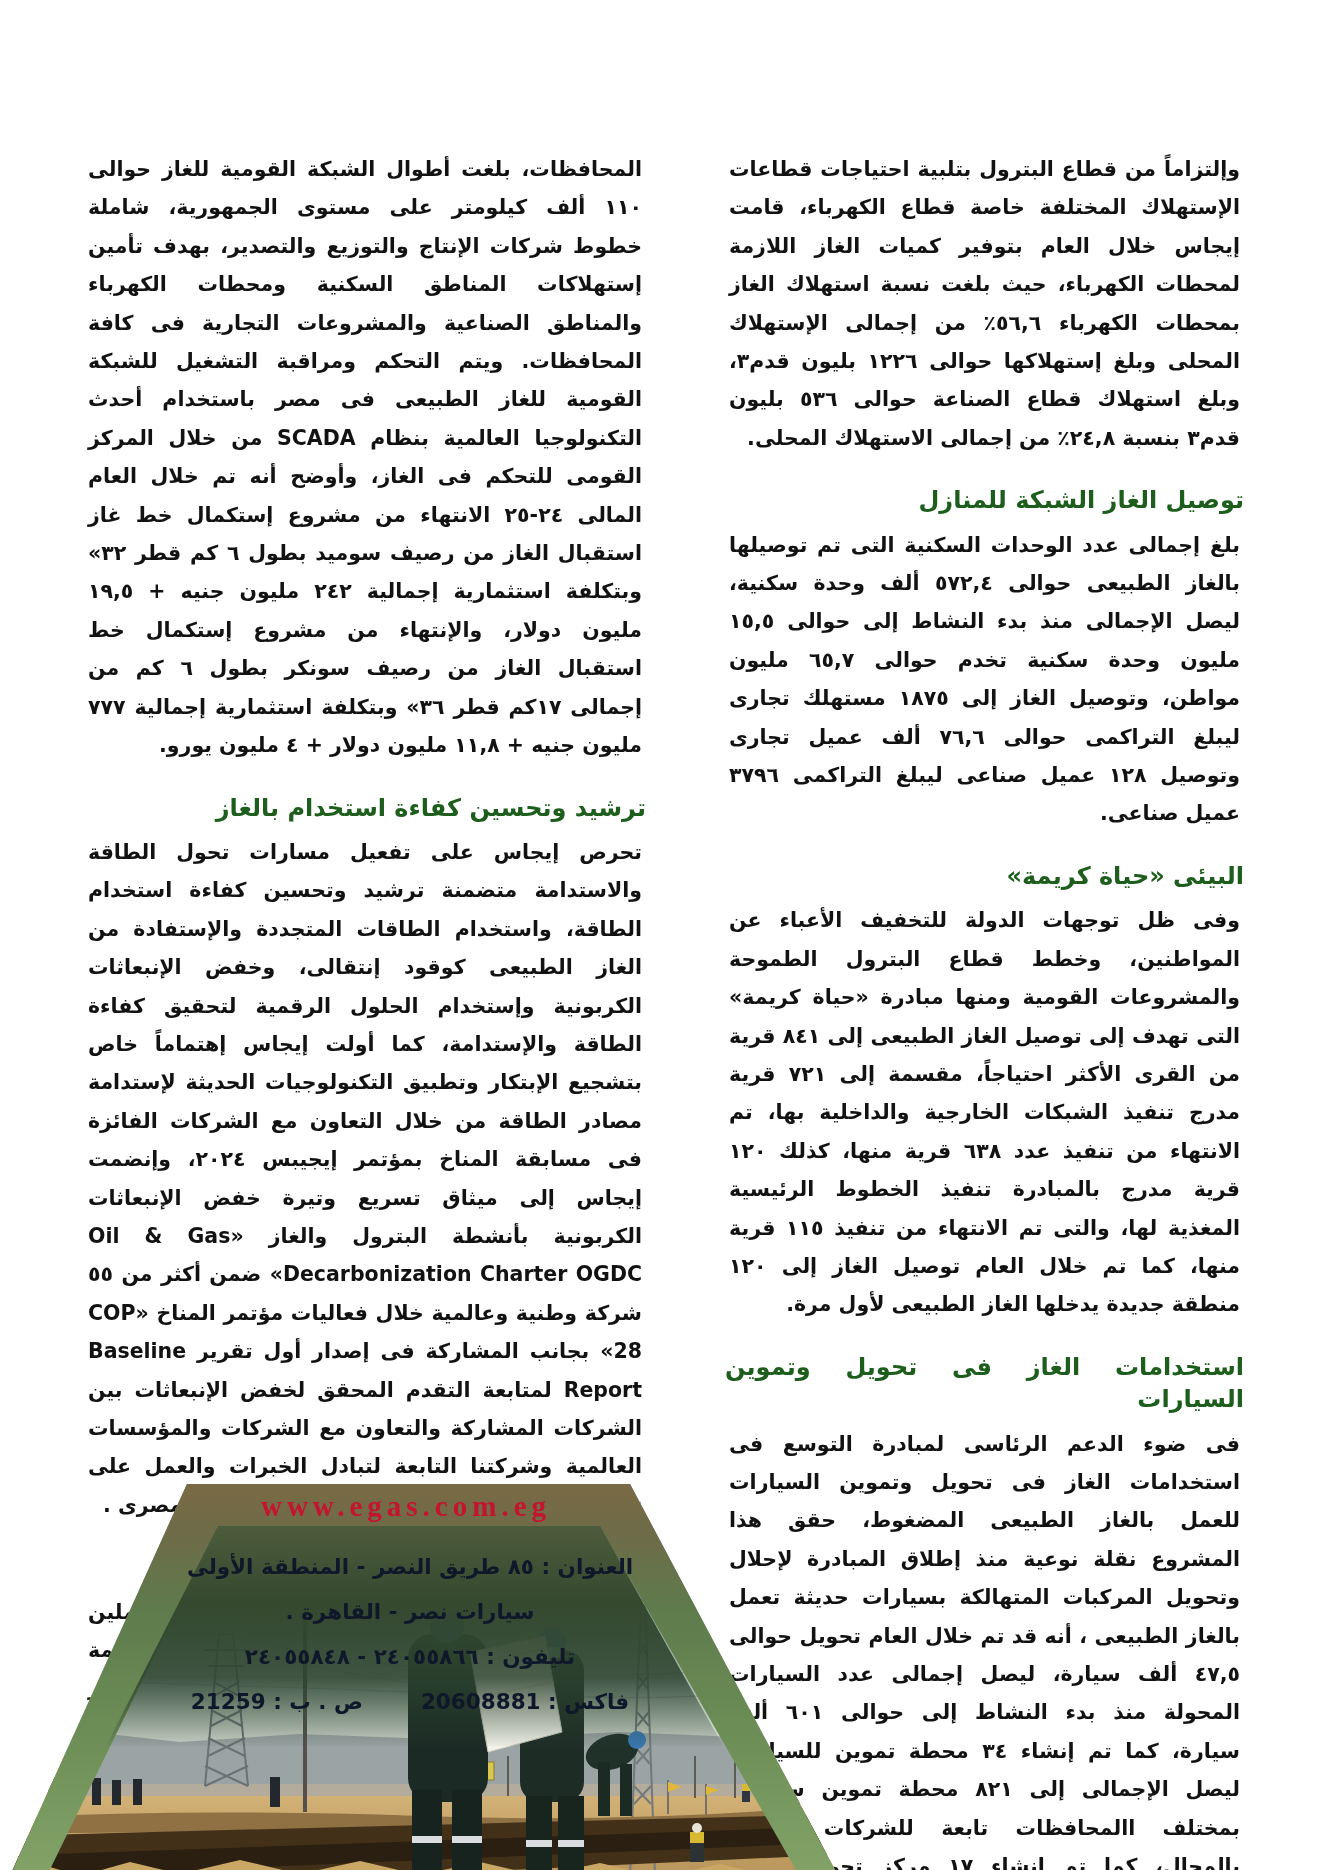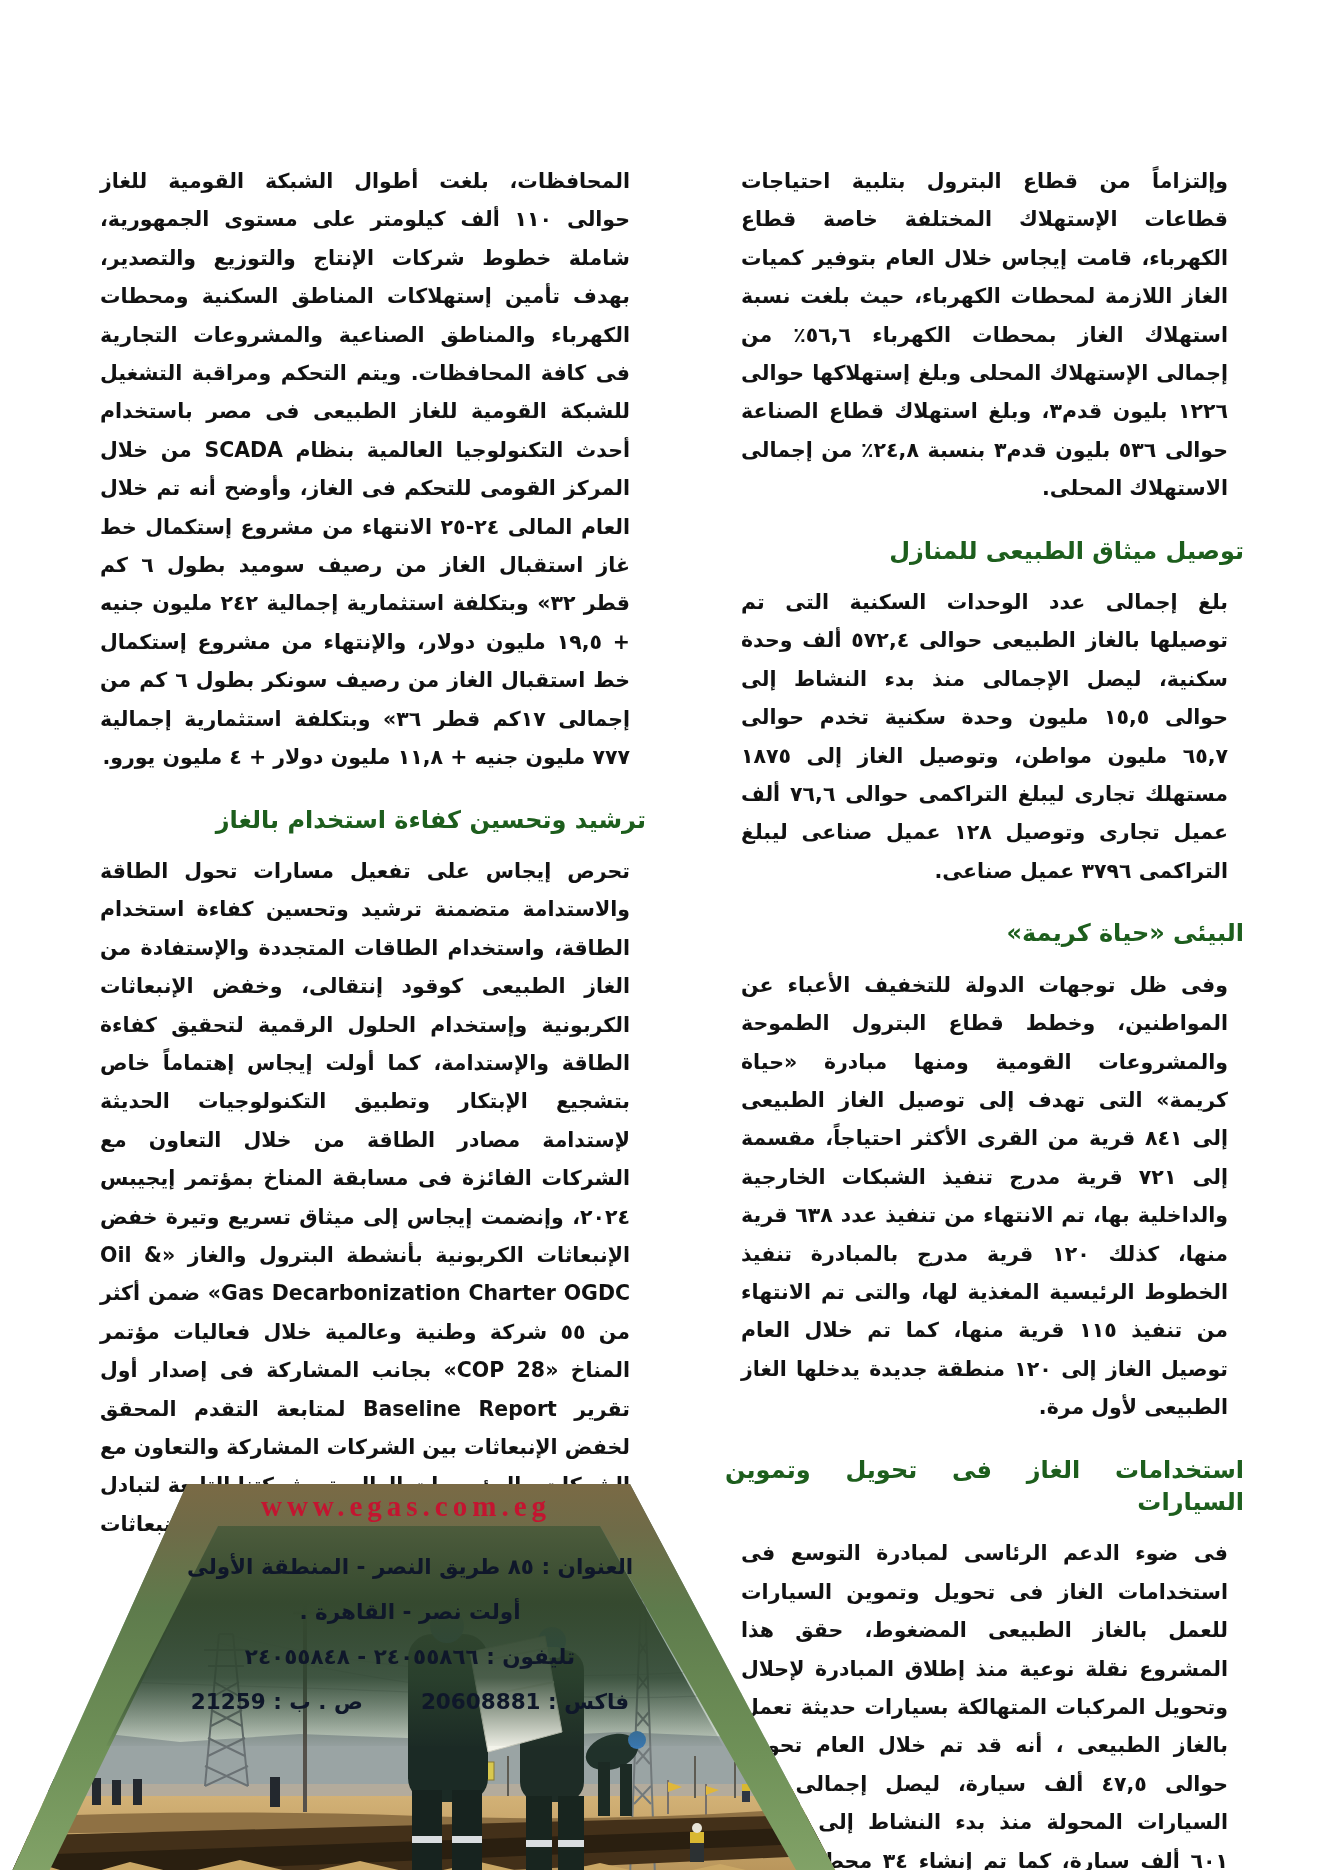--- a/index.html
+++ b/index.html
@@ -8,21 +8,21 @@
     background:#ffffff;
     font-family:"DejaVu Sans","Liberation Sans",sans-serif;
   }
   
   .article-col{
     position:absolute;direction:rtl;text-align:justify;
     color:#121212;font-weight:700;font-size:20.5px;line-height:38.4px;
   }
   .col-right{top:146px;right:78px;width:519px;}
   .col-left{top:146px;left:84px;width:562px;}
-  .article-col p{margin:16px;}
+  .article-col p{margin:4px;}
   .section-heading{
     color:#1d5e1d;font-size:24px;font-weight:700;line-height:1.35;
     margin:27px 0 9px 0;
   }
   
   .footer-art{
     position:absolute;left:0;top:1456px;width:850px;height:414px;margin-top:28px;
   }
   .footer-art svg{position:absolute;left:0;top:0;}
   .website{
@@ -37,21 +37,21 @@
     font-weight:700;font-size:21.5px;line-height:45px;
   }
   .fax-row{display:flex;justify-content:center;gap:58px;direction:rtl;}
 </style>
 </head>
 <body>
 
 <div class="article-col col-right">
   <p>وإلتزاماً من قطاع البترول بتلبية احتياجات قطاعات الإستهلاك المختلفة خاصة قطاع الكهرباء، قامت إيجاس خلال العام بتوفير كميات الغاز اللازمة لمحطات الكهرباء، حيث بلغت نسبة استهلاك الغاز بمحطات الكهرباء ٥٦,٦٪ من إجمالى الإستهلاك المحلى وبلغ إستهلاكها حوالى ١٢٢٦ بليون قدم٣، وبلغ استهلاك قطاع الصناعة حوالى ٥٣٦ بليون قدم٣ بنسبة ٢٤,٨٪ من إجمالى الاستهلاك المحلى.</p>
 
-  <h3 class="section-heading">توصيل ميثاق الطبيعى للمنازل</h3>
+  <h3 class="section-heading">توصيل الغاز الشبكة للمنازل</h3>
   <p>بلغ إجمالى عدد الوحدات السكنية التى تم توصيلها بالغاز الطبيعى حوالى ٥٧٢,٤ ألف وحدة سكنية، ليصل الإجمالى منذ بدء النشاط إلى حوالى ١٥,٥ مليون وحدة سكنية تخدم حوالى ٦٥,٧ مليون مواطن، وتوصيل الغاز إلى ١٨٧٥ مستهلك تجارى ليبلغ التراكمى حوالى ٧٦,٦ ألف عميل تجارى وتوصيل ١٢٨ عميل صناعى ليبلغ التراكمى ٣٧٩٦ عميل صناعى.</p>
 
   <h3 class="section-heading">البيئى «حياة كريمة»</h3>
   <p>وفى ظل توجهات الدولة للتخفيف الأعباء عن المواطنين، وخطط قطاع البترول الطموحة والمشروعات القومية ومنها مبادرة «حياة كريمة» التى تهدف إلى توصيل الغاز الطبيعى إلى ٨٤١ قرية من القرى الأكثر احتياجاً، مقسمة إلى ٧٢١ قرية مدرج تنفيذ الشبكات الخارجية والداخلية بها، تم الانتهاء من تنفيذ عدد ٦٣٨ قرية منها، كذلك ١٢٠ قرية مدرج بالمبادرة تنفيذ الخطوط الرئيسية المغذية لها، والتى تم الانتهاء من تنفيذ ١١٥ قرية منها، كما تم خلال العام توصيل الغاز إلى ١٢٠ منطقة جديدة يدخلها الغاز الطبيعى لأول مرة.</p>
 
   <h3 class="section-heading">استخدامات الغاز فى تحويل وتموين السيارات</h3>
   <p>فى ضوء الدعم الرئاسى لمبادرة التوسع فى استخدامات الغاز فى تحويل وتموين السيارات للعمل بالغاز الطبيعى المضغوط، حقق هذا المشروع نقلة نوعية منذ إطلاق المبادرة لإحلال وتحويل المركبات المتهالكة بسيارات حديثة تعمل بالغاز الطبيعى ، أنه قد تم خلال العام تحويل حوالى ٤٧,٥ ألف سيارة، ليصل إجمالى عدد السيارات المحولة منذ بدء النشاط إلى حوالى ٦٠١ ألف سيارة، كما تم إنشاء ٣٤ محطة تموين للسيارات ليصل الإجمالى إلى ٨٢١ محطة تموين سيارات بمختلف االمحافظات تابعة للشركات العاملة بالمجال، كما تم إنشاء ١٧ مركز تحويل ليصل الإجمالى إلى ١٥٣ مركز تحويل المركبات بنهاية يونيو ٢٠٢٥.</p>
 
 </div>
 
@@ -200,20 +200,20 @@
 
     <path d="M187 0 L630 0 L850 414 L0 414 Z M218 42 L600 42 L812 414 L36 414 Z" fill="url(#frameGrad)" fill-rule="evenodd"></path>
 
     <path d="M218 42 L600 42 L723 262 L106 262 Z" fill="url(#panelGrad)"></path>
   </svg>
 
   <div class="website">www.egas.com.eg</div>
 
   <div class="address">
     <div>العنوان : ٨٥ طريق النصر - المنطقة الأولى</div>
-    <div>أولت نصر - القاهرة .</div>
+    <div>سيارات نصر - القاهرة .</div>
     <div>تليفون : ٢٤٠٥٥٨٦٦ - ٢٤٠٥٥٨٤٨</div>
     <div class="fax-row">
       <span>فاكس : 20608881</span>
       <span>ص . ب : 21259</span>
     </div>
   </div>
 </div>
 
 </body></html>

